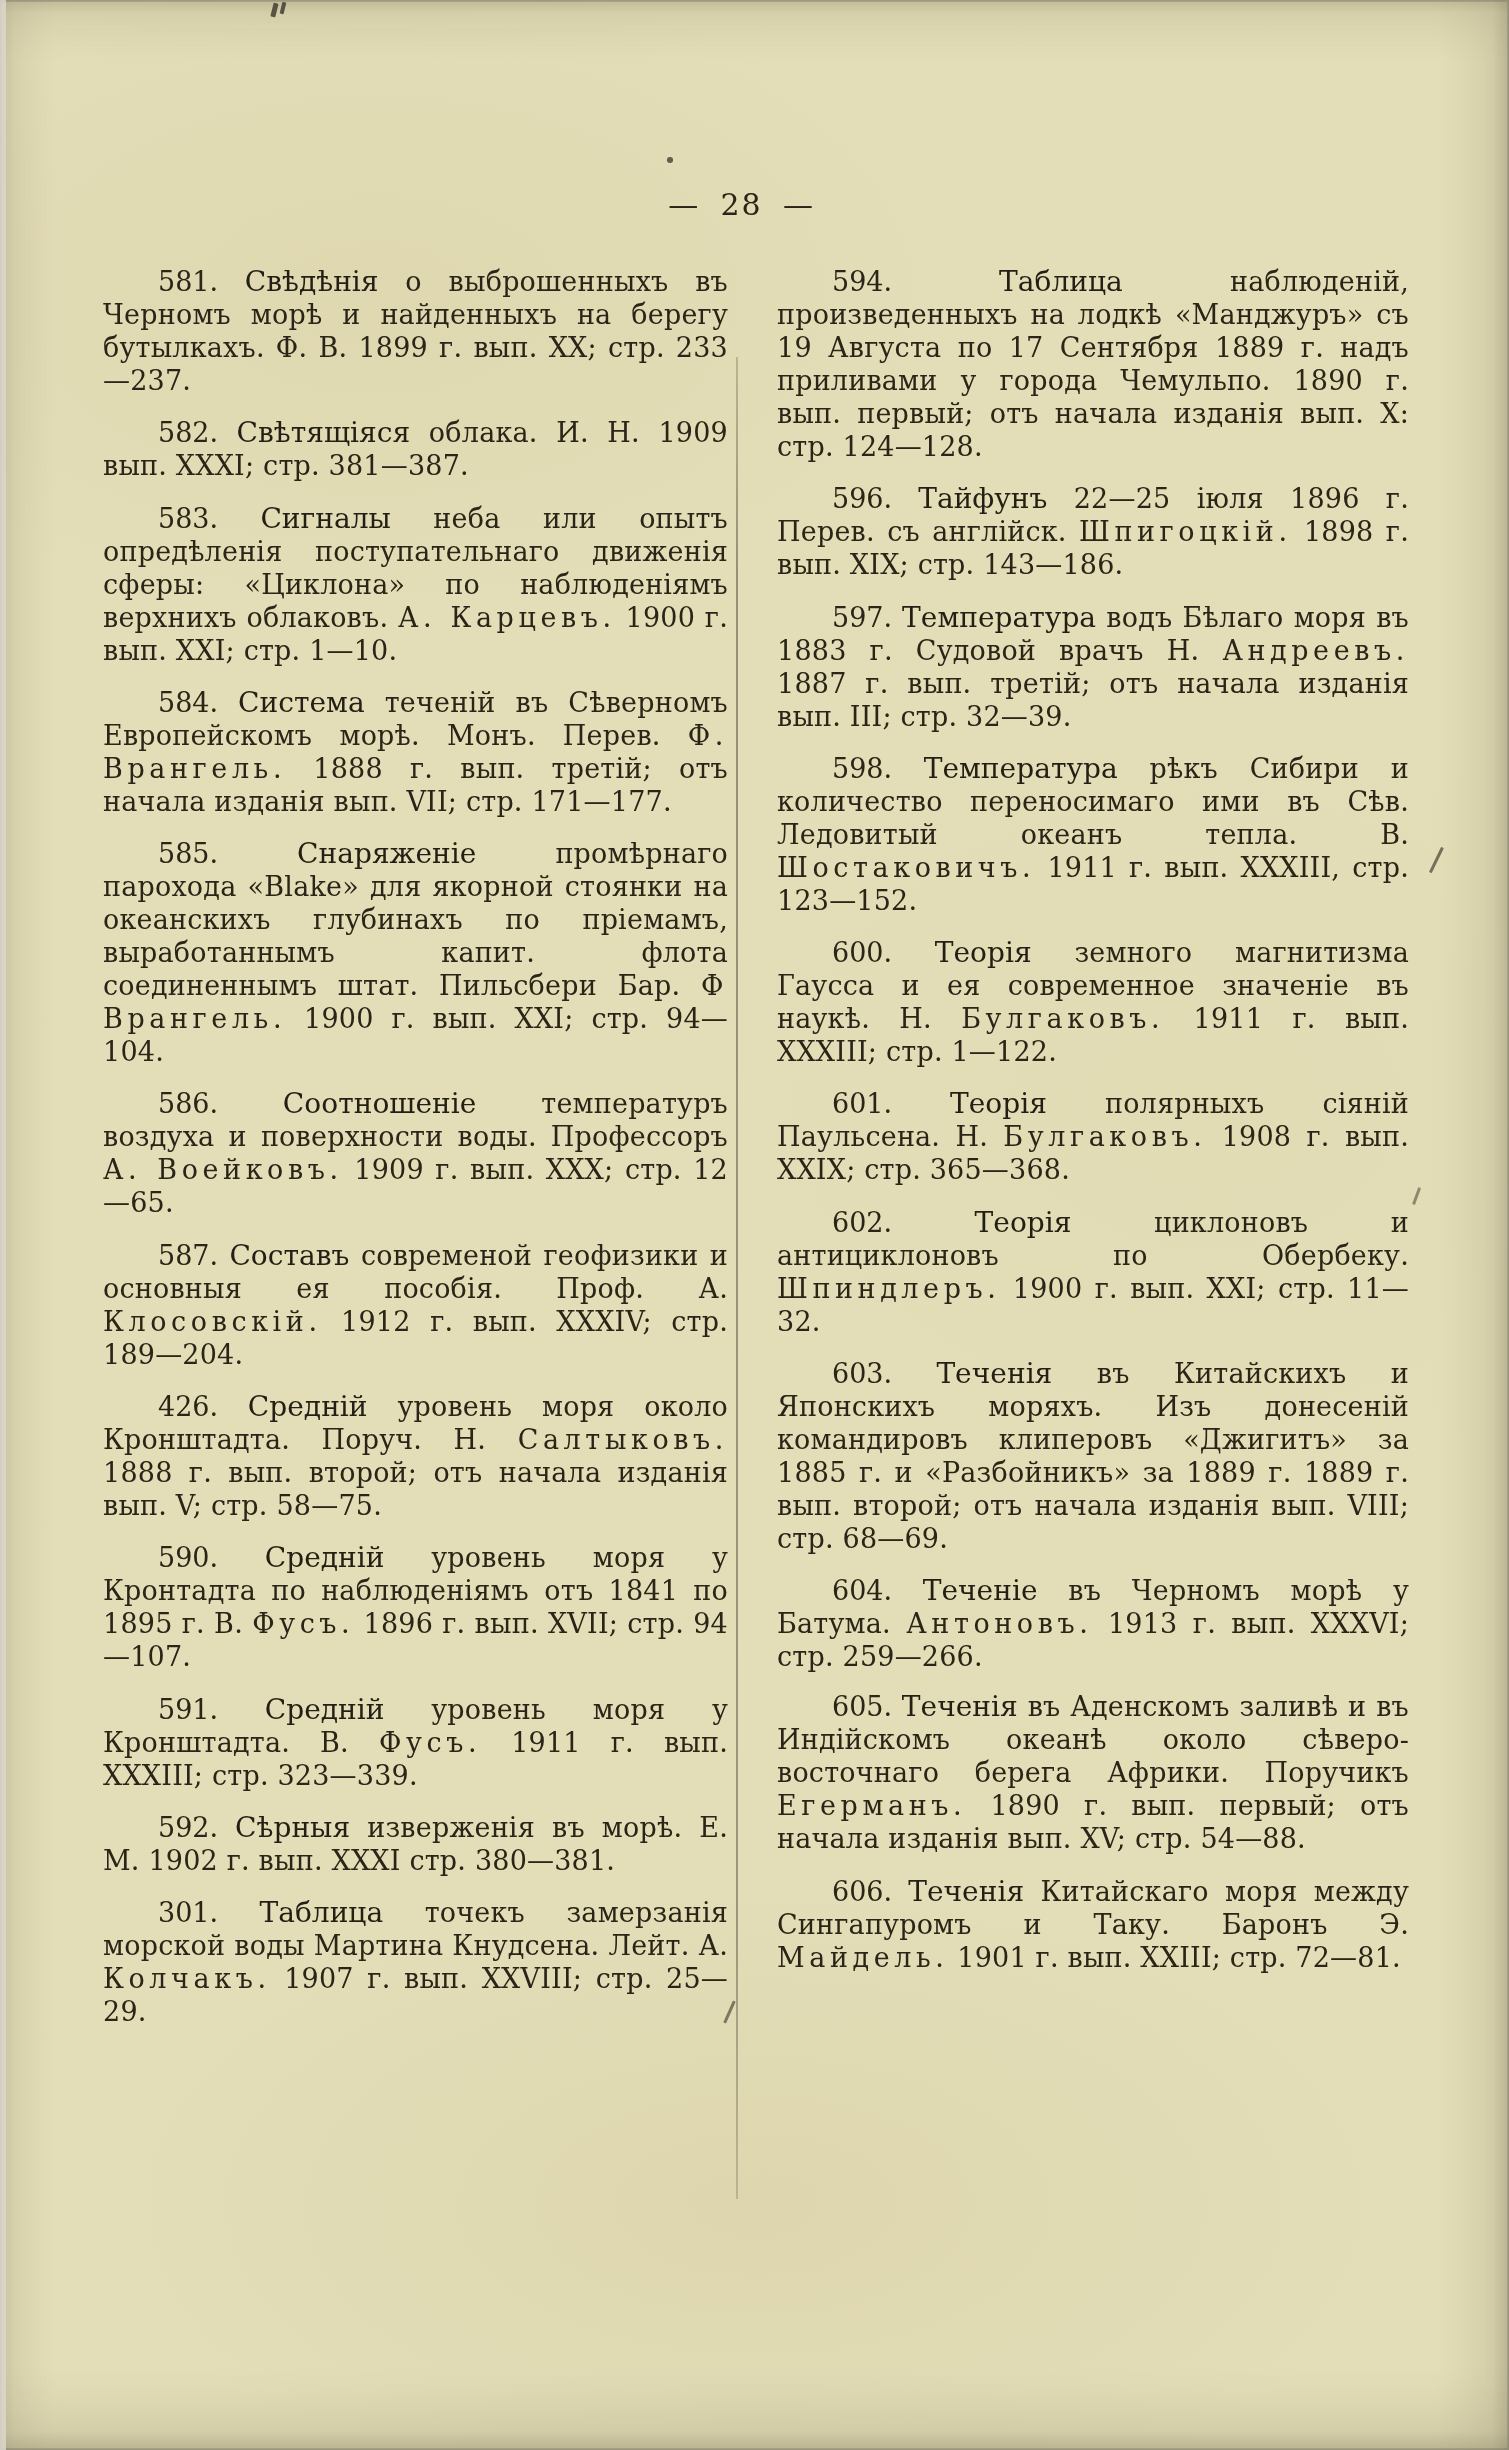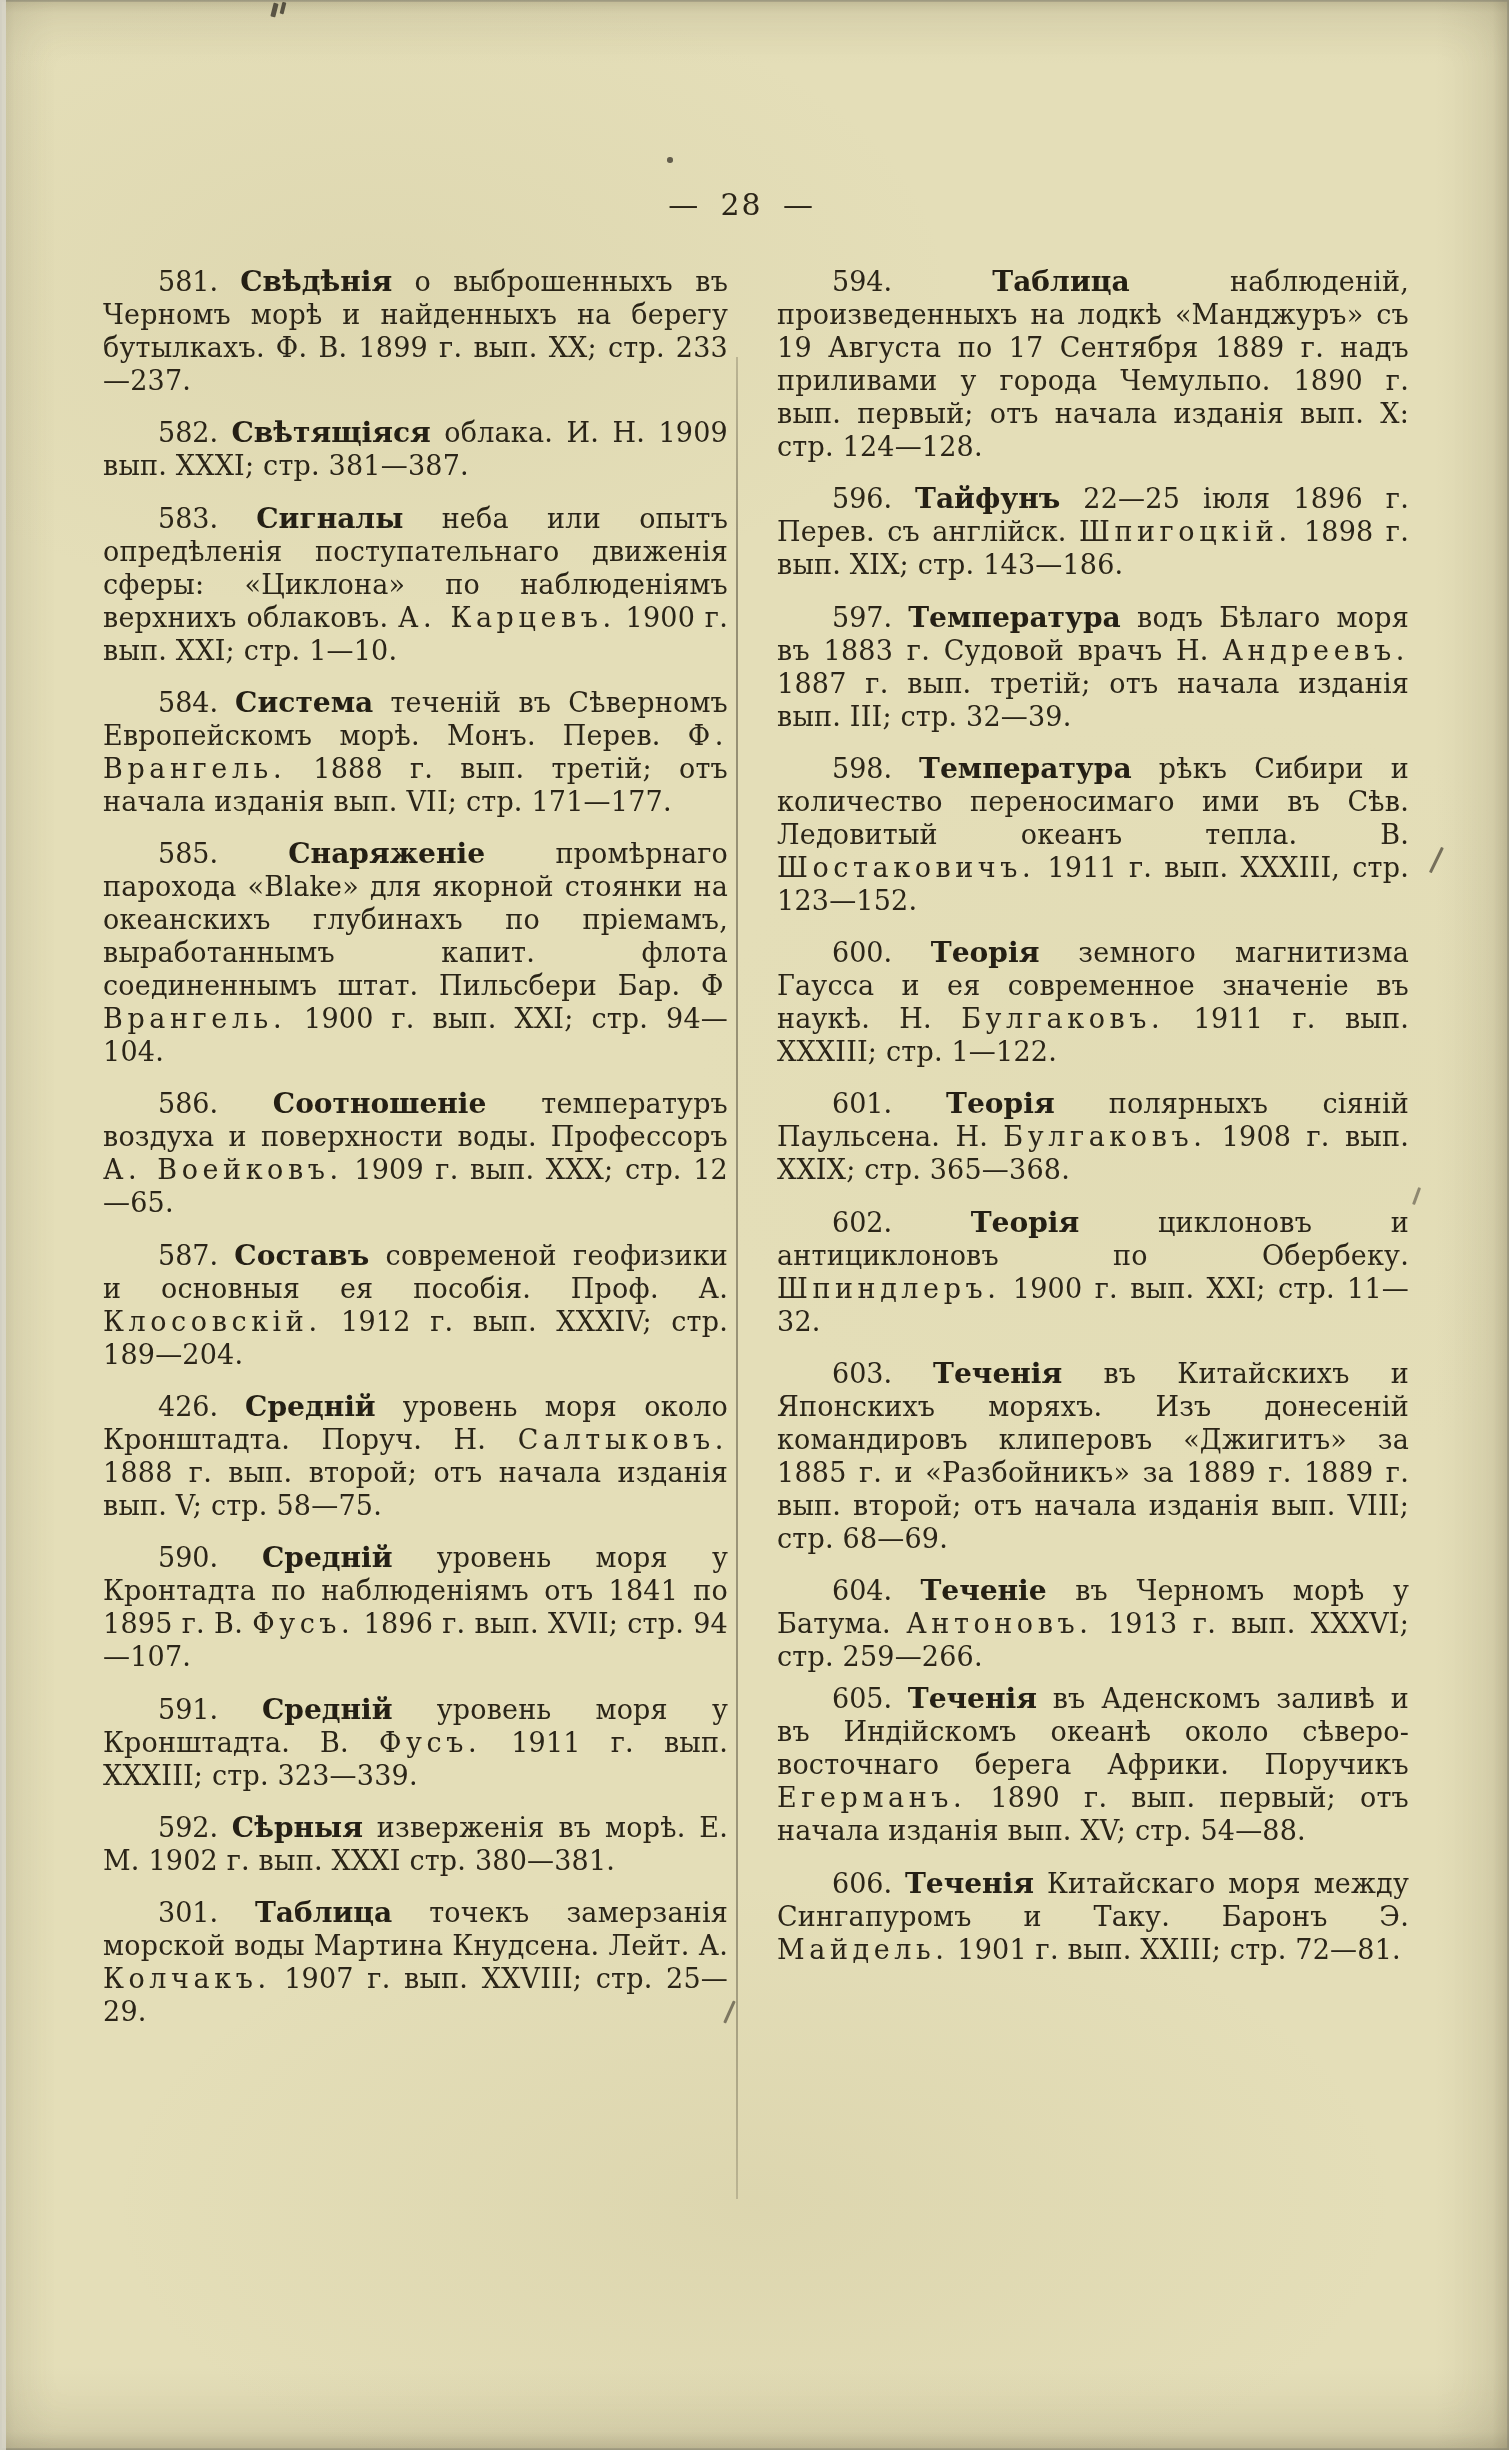--- a/index.html
+++ b/index.html
@@ -39,23 +39,23 @@
     text-align:justify;
     font-size:27px; line-height:33px;
   }
   .col-left  { left:103px; width:625px; }
   .col-right { left:777px; width:632px; }
   .divider {
     position:absolute; left:736px; top:357px; width:1.8px; height:1842px;
     background:linear-gradient(180deg, rgba(85,78,60,0.28), rgba(85,78,60,0.55) 12%, rgba(85,78,60,0.50) 85%, rgba(85,78,60,0.25));
   }
   .entry { margin:0 0 19.3px 0; text-indent:55px; }
-  .entry.tight { margin-bottom:9px; }
+  .entry.tight { margin-bottom:17px; }
   .num { font-weight:normal; }
-  .seg-bold { font-weight:bold; font-size:1.04em; color:#241f14; }
+  .seg-bold { font-weight:normal; font-size:1.04em; color:#241f14; }
   .seg-spaced { letter-spacing:0.17em; }
   .seg-normal { letter-spacing:0.2px; }
   .mark { position:absolute; background:#3a342a; border-radius:0.9px; opacity:0.8; z-index:2; }
   .mark-1a { left:272px; top:2.8px;  width:4.6px; height:13.8px; transform:rotate(14deg); }
   .mark-1b { left:281px; top:1.8px;  width:3.7px; height:12px; transform:rotate(14deg); }
   .mark-2  { left:1435px; top:846px;  width:2.8px; height:27.6px; transform:rotate(26deg); opacity:0.65; }
   .mark-3  { left:1415px; top:1187px; width:2.8px; height:18.4px; transform:rotate(20deg); opacity:0.5; }
   .mark-4  { left:728px;  top:2000px; width:2.8px; height:24px; transform:rotate(24deg); opacity:0.6; }
   .mark-5  { left:667px;  top:157px;  width:5.5px; height:5.5px;  border-radius:50%; opacity:0.75; }
 </style>

